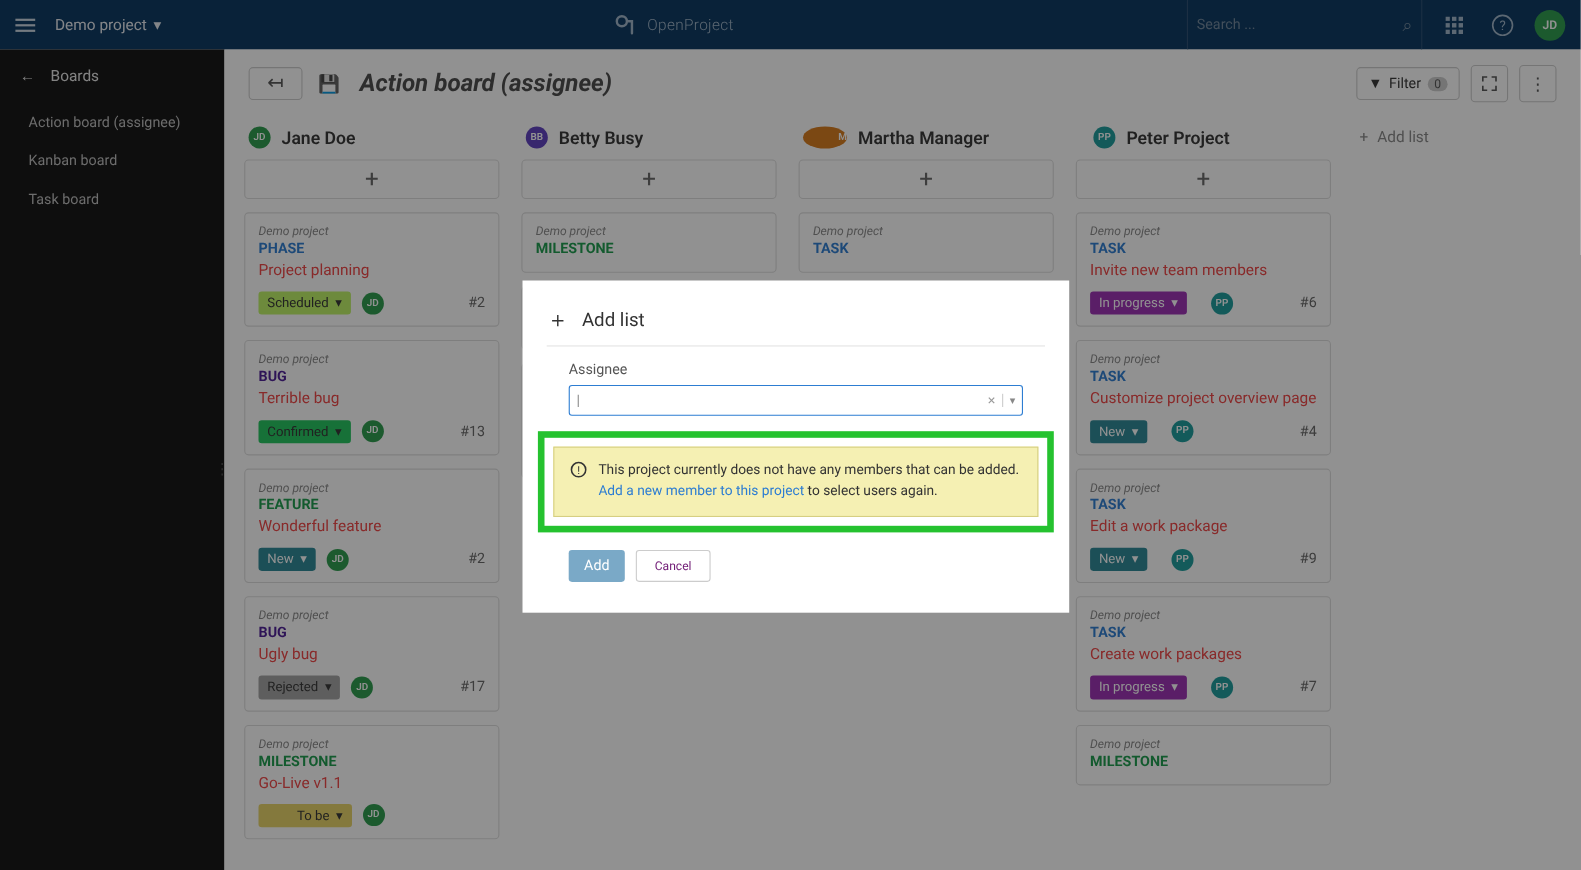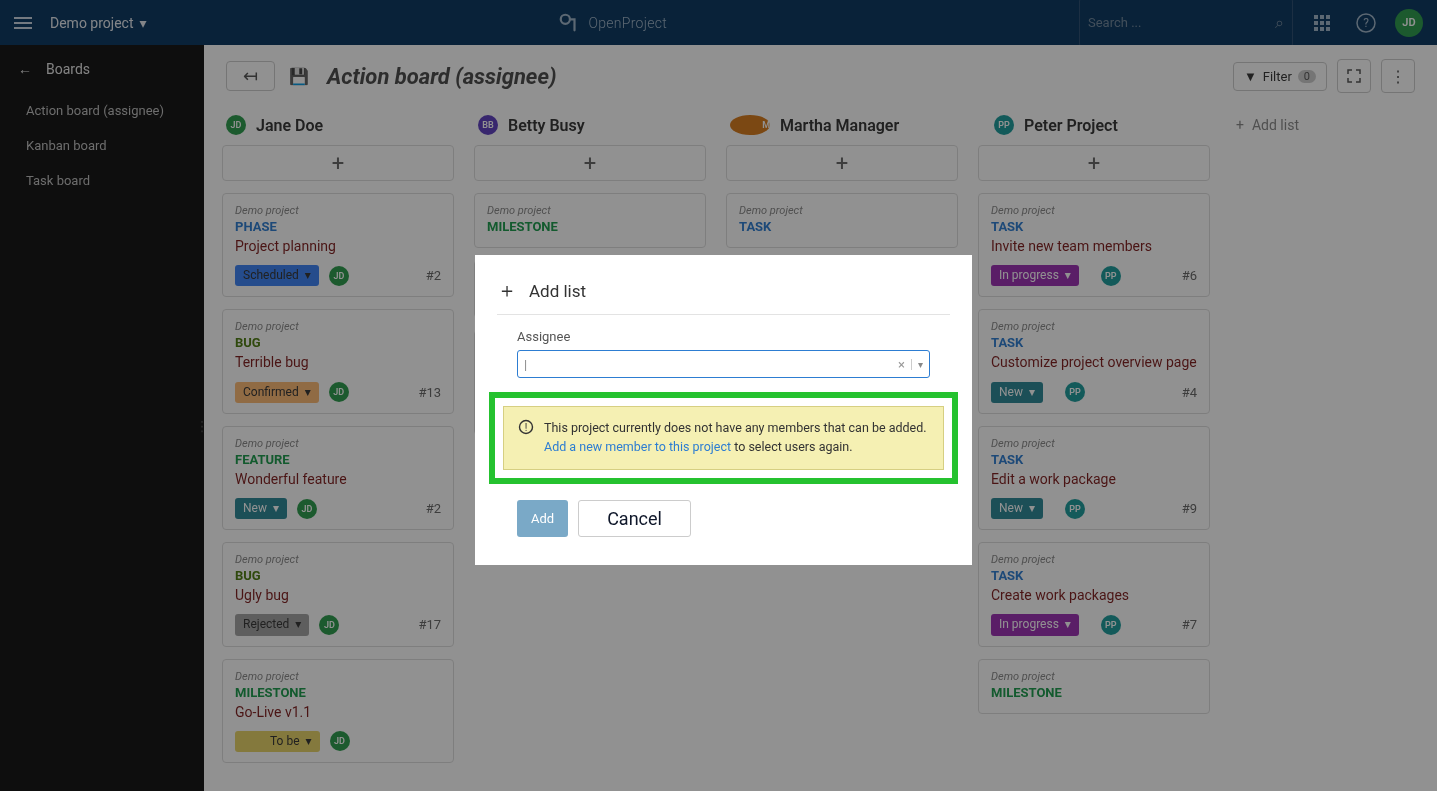--- a/index.html
+++ b/index.html
@@ -42,46 +42,46 @@
   .col { width:232px; flex-shrink:0; }
   .col-head { display:flex; align-items:center; gap:10px; padding:4px 4px 10px; }
   .col-head .avatar { width:20px; height:20px; font-size:9px; }
   .col-head-name { font-size:16px; font-weight:600; color:#333; }
   .add-list { display:flex; align-items:center; gap:8px; color:#888; font-size:14px; cursor:pointer; padding:6px;}
   .add-card { border:1px solid #ddd; border-radius:4px; height:36px; display:flex; align-items:center; justify-content:center; color:#666; font-size:22px; cursor:pointer; margin-bottom:12px; background:#fff;}
   
   .card { border:1px solid #ddd; border-radius:4px; padding:10px 12px; margin-bottom:12px; background:#fff; }
   .card-proj { font-size:11px; color:#888; font-style:italic; margin-bottom:2px;}
   .card-type { font-size:13px; font-weight:700; text-transform:uppercase; margin-bottom:3px;}
-  .t-phase { color:#2d7dd2; } .t-bug { color:#4d7c0f; } .t-feature { color:#1a9c4c; }
+  .t-phase { color:#2d7dd2; } .t-bug { color:#4c1d95; } .t-feature { color:#1a9c4c; }
   .t-milestone { color:#1a9c4c; } .t-task { color:#2d7dd2; }
-  .card-title { font-size:14px; color:#7f1d1d; margin-bottom:10px; line-height:1.3;}
+  .card-title { font-size:14px; color:#ef4444; margin-bottom:10px; line-height:1.3;}
   .card-foot { display:flex; align-items:center; gap:10px; }
   .status { font-size:12px; padding:4px 8px; border-radius:3px; color:#333; display:flex; align-items:center; gap:6px; cursor:pointer; text-align:center; line-height:1.1;}
-  .st-scheduled { background:#3b82f6; } .st-confirmed { background:#fdba74; }
+  .st-scheduled { background:#bef264; } .st-confirmed { background:#22c55e; }
   .st-new { background:#2b8796; color:#fff; } .st-rejected { background:#a3a3a3;text-align:center; }
   .st-inprogress { background:#9b2fb3; color:#fff; } .st-tobe { background:#e8d466;padding-left:35px; }
   .st-specified { background:#7fb4c4; }
   .card-foot .avatar { width:20px; height:20px; font-size:9px; }
   .card-id { margin-left:auto; font-size:13px; color:#666; }
   
   .overlay { position:absolute; inset:0; background:rgba(10,10,10,0.45); }
   .modal { position:absolute; left:475px; top:255px; width:497px; background:#fff; padding:22px 22px 28px; }
   .modal-head { display:flex; align-items:center; gap:12px; font-size:17px; color:#333; border-bottom:1px solid #e3e3e3; padding-bottom:10px; margin-bottom:14px;}
   .modal-body { padding:0 20px; }
   .field-label { font-size:13px; color:#555; margin-bottom:6px; display:block;}
   .select-box { border:1px solid #2d7dd2; border-radius:3px; height:28px; display:flex; align-items:center; padding:0 6px; justify-content:flex-end; gap:6px; margin-bottom:14px; cursor:text;}
   .select-box .caret { border-left:1px solid #ccc; padding-left:6px; color:#888; font-size:10px;}
   .select-box .cursor { flex:1; color:#888; font-size:13px;}
   .highlight-wrap { border:6px solid #25c22f; padding:8px; margin:0 -28px 16px; }
   .warn-box { background:#f5f0b3; border:1px solid #d6cf82; padding:12px 14px; font-size:12.5px; color:#333; display:flex; gap:10px; line-height:1.5;}
   .warn-link { color:#2d7dd2; cursor:pointer;}
   .modal-actions { display:flex; gap:10px; }
   .btn-add { background:#7aa9c7; color:#fff; border:none; padding:7px 14px; border-radius:3px; font-size:13px; cursor:pointer; }
-  .btn-cancel { background:#fff; border:1px solid #ccc; padding:7px 28px; border-radius:3px; font-size:18px; cursor:pointer; color:#0f172a;}
+  .btn-cancel { background:#fff; border:1px solid #ccc; padding:7px 16px; border-radius:3px; font-size:11px; cursor:pointer; color:#701a75;}
 </style>
 </head>
 <body>
 
 <div class="topbar">
   <div class="hamburger">
       <div></div>
       <div></div>
       <div></div>
     </div>

